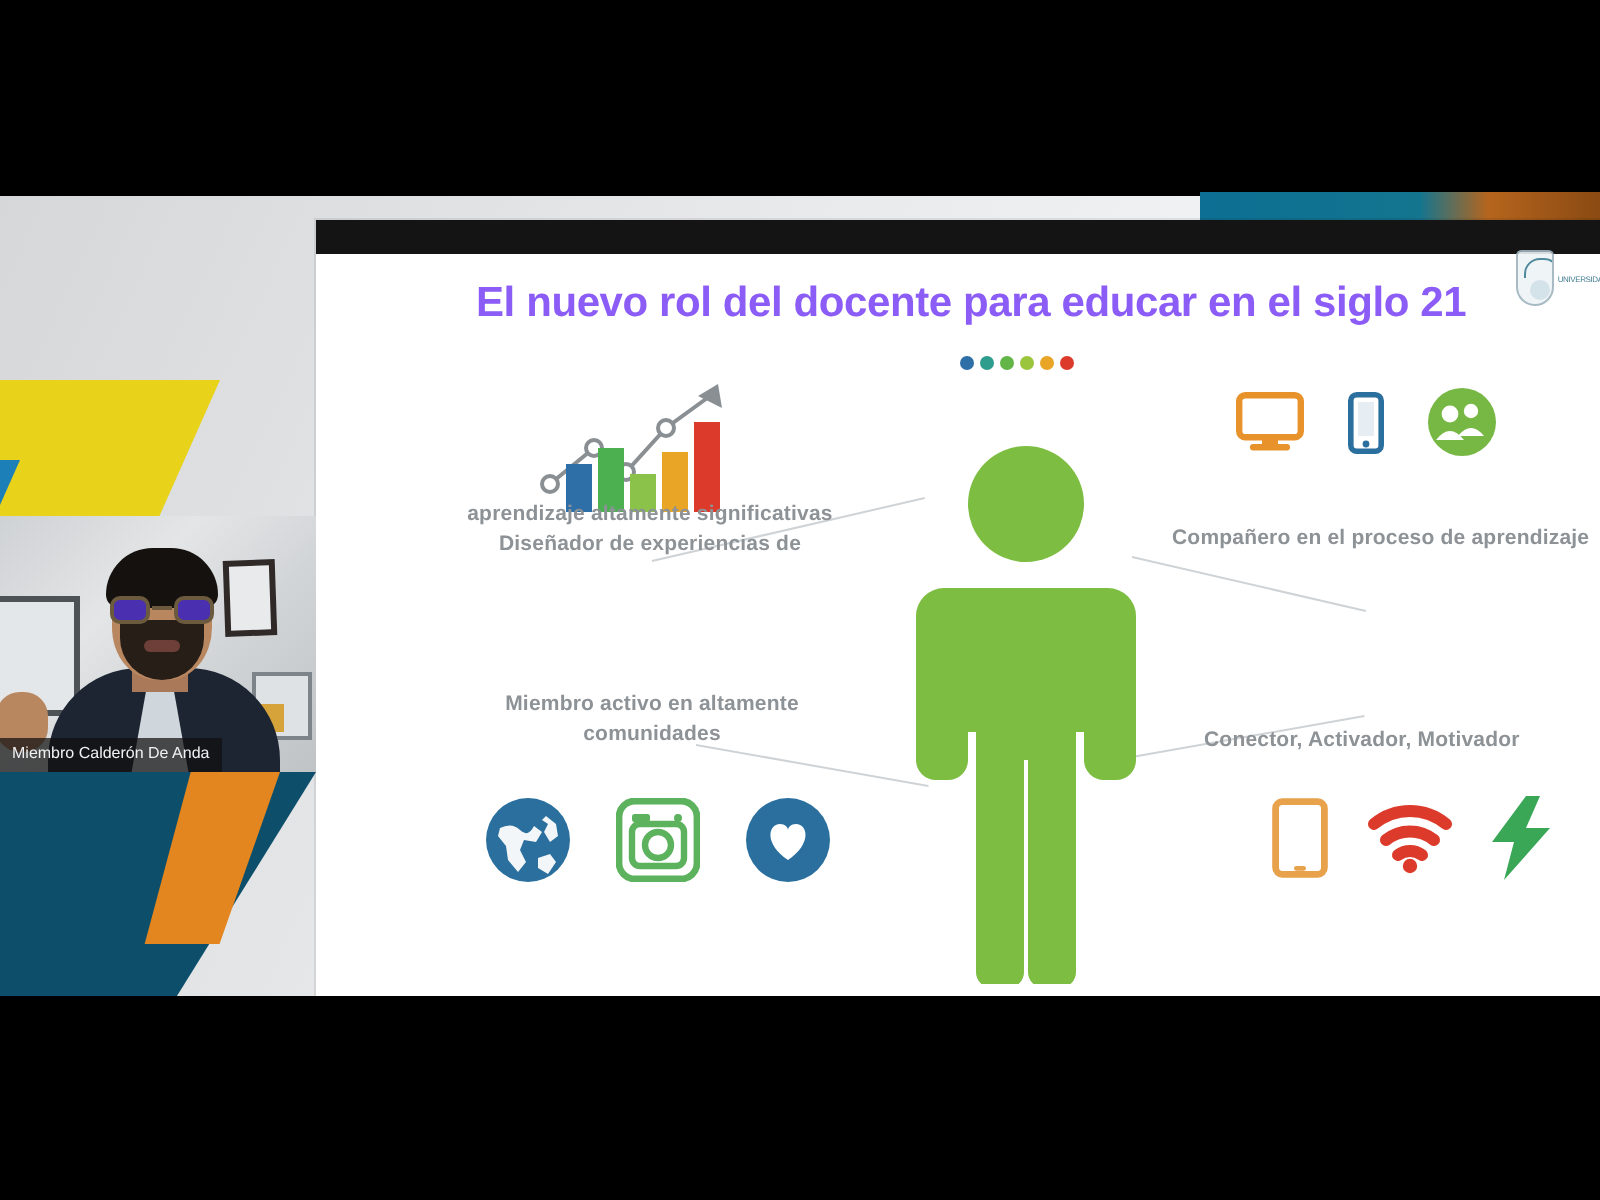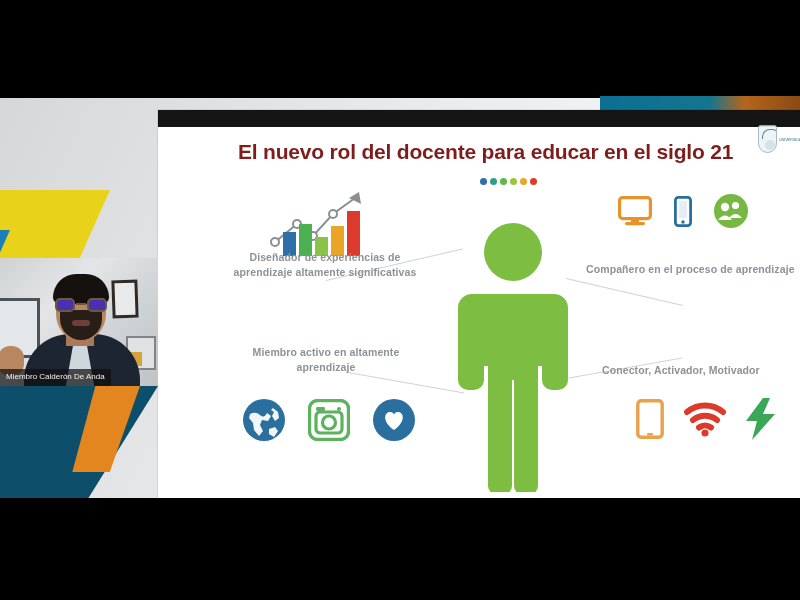--- a/index.html
+++ b/index.html
@@ -191,21 +191,21 @@
 
     <div id="slide" style="background: rgb(255, 255, 255);">
 
       <div id="slide-topbar" style="background: rgb(20, 20, 20);"></div>
 
       <div id="crest">
         <div class="shield"></div>
         <div class="crest-txt">UNIVERSIDAD</div>
       </div>
 
-      <div id="slide-title" style="color: #7f1d1d;">El nuevo rol del docente para educar en el siglo 21</div>
+      <div id="slide-title" style="color: #8b5cf6;">El nuevo rol del docente para educar en el siglo 21</div>
 
       <div id="dot-row">
         <i style="background: rgb(47, 111, 168);"></i>
         <i style="background: rgb(46, 157, 142);"></i>
         <i style="background: rgb(99, 181, 72);"></i>
         <i style="background: rgb(156, 197, 62);"></i>
         <i style="background: rgb(232, 165, 38);"></i>
         <i style="background: rgb(220, 59, 43);"></i>
       </div>
 
@@ -230,27 +230,27 @@
         <circle cx="70" cy="26" r="4" fill="#fff" stroke="#8a8f93" stroke-width="2"></circle>
         <polygon points="96,4 98,16 86,10" fill="#8a8f93"></polygon>
         <rect x="20" y="44" width="13" height="24" fill="#2f6fa8"></rect>
         <rect x="36" y="36" width="13" height="32" fill="#4caf50"></rect>
         <rect x="52" y="49" width="13" height="19" fill="#8bc34a"></rect>
         <rect x="68" y="38" width="13" height="30" fill="#e8a526"></rect>
         <rect x="84" y="23" width="13" height="45" fill="#dc3b2b"></rect>
       </svg>
 
       <div class="slide-label" style="left:62px;top:140px;width:210px;">
+        <div>aprendizaje altamente significativas</div>
         <div>Diseñador de experiencias de</div>
-        <div>aprendizaje altamente significativas</div>
       </div>
 
       <div class="slide-label" style="left:78px;top:235px;width:180px;">
         <div>Miembro activo en altamente</div>
-        <div>aprendizaje</div>
+        <div>comunidades</div>
       </div>
 
       <div class="slide-label" style="left:428px;top:152px;width:235px;text-align:left;white-space:nowrap;">
         <div>Compañero en el proceso de aprendizaje</div>
       </div>
 
       <div class="slide-label" style="left:444px;top:253px;width:230px;text-align:left;white-space:nowrap;">
         <div>Conector, Activador, Motivador</div>
       </div>
 

